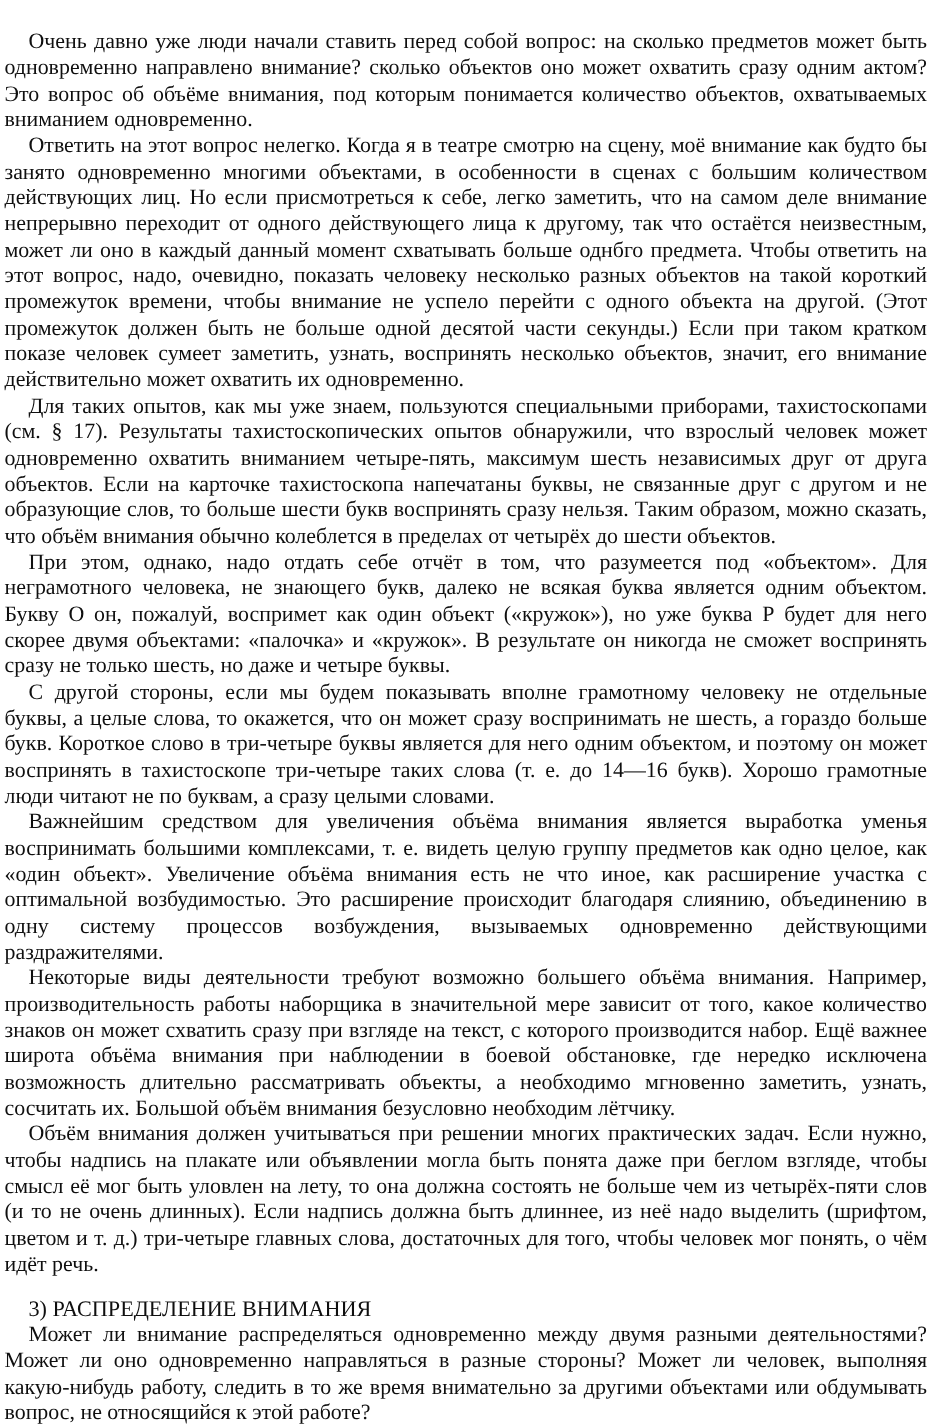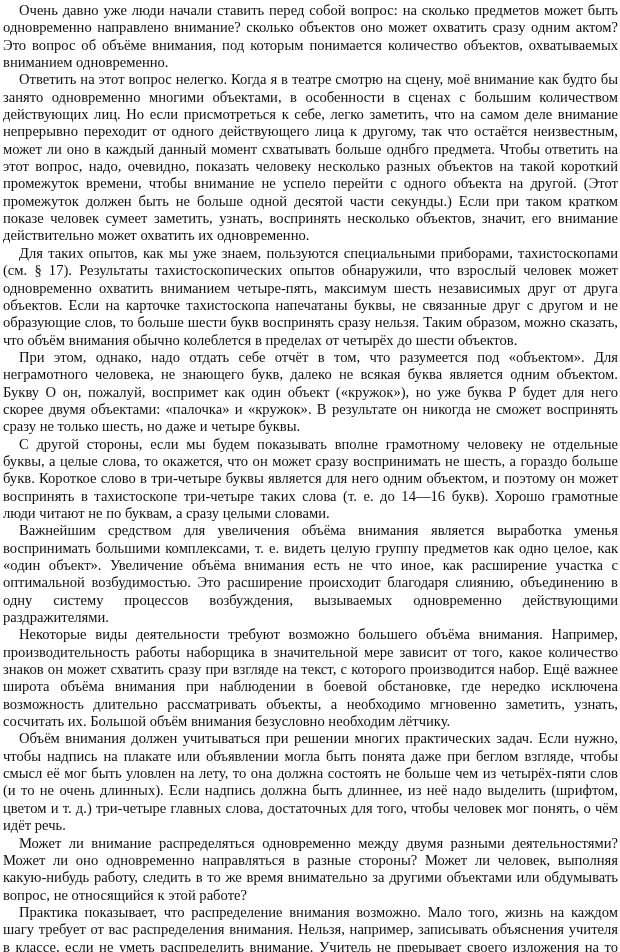--- a/index.html
+++ b/index.html
@@ -9,21 +9,21 @@
   body {
     width: 620px;
     height: 952px;
     background: #ffffff;
     overflow: hidden;
   }
   .page {
     box-sizing: border-box;
     width: 620px;
     height: 952px;
-    padding: 2px 2px 0 3px;
+    padding: 20px 2px 0 3px;
     font-family: "Liberation Serif", "DejaVu Serif", serif;
     font-size: 14.6px;
     line-height: 17.35px;
     color: #0f0f0f;
     text-align: justify;
     overflow: hidden;
   }
   .para {
     margin: 0;
     text-indent: 16px;
@@ -42,15 +42,16 @@
 
 <div class="page">
     <p class="para">Очень давно уже люди начали ставить перед собой вопрос: на сколько предметов может быть одновременно направлено внимание? сколько объектов оно может охватить сразу одним актом? Это вопрос об объёме внимания, под которым понимается количество объектов, охватываемых вниманием одновременно.</p>
     <p class="para">Ответить на этот вопрос нелегко. Когда я в театре смотрю на сцену, моё внимание как будто бы занято одновременно многими объектами, в особенности в сценах с большим количеством действующих лиц. Но если присмотреться к себе, легко заметить, что на самом деле внимание непрерывно переходит от одного действующего лица к другому, так что остаётся неизвестным, может ли оно в каждый данный момент схватывать больше однбго предмета. Чтобы ответить на этот вопрос, надо, очевидно, показать человеку несколько разных объектов на такой короткий промежуток времени, чтобы внимание не успело перейти с одного объекта на другой. (Этот промежуток должен быть не больше одной десятой части секунды.) Если при таком кратком показе человек сумеет заметить, узнать, воспринять несколько объектов, значит, его внимание действительно может охватить их одновременно.</p>
     <p class="para">Для таких опытов, как мы уже знаем, пользуются специальными приборами, тахистоскопами (см. § 17). Результаты тахистоскопических опытов обнаружили, что взрослый человек может одновременно охватить вниманием четыре-пять, максимум шесть независимых друг от друга объектов. Если на карточке тахистоскопа напечатаны буквы, не связанные друг с другом и не образующие слов, то больше шести букв воспринять сразу нельзя. Таким образом, можно сказать, что объём внимания обычно колеблется в пределах от четырёх до шести объектов.</p>
     <p class="para">При этом, однако, надо отдать себе отчёт в том, что разумеется под «объектом». Для неграмотного человека, не знающего букв, далеко не всякая буква является одним объектом. Букву О он, пожалуй, воспримет как один объект («кружок»), но уже буква Р будет для него скорее двумя объектами: «палочка» и «кружок». В результате он никогда не сможет воспринять сразу не только шесть, но даже и четыре буквы.</p>
     <p class="para">С другой стороны, если мы будем показывать вполне грамотному человеку не отдельные буквы, а целые слова, то окажется, что он может сразу воспринимать не шесть, а гораздо больше букв. Короткое слово в три-четыре буквы является для него одним объектом, и поэтому он может воспринять в тахистоскопе три-четыре таких слова (т. е. до 14—16 букв). Хорошо грамотные люди читают не по буквам, а сразу целыми словами.</p>
     <p class="para">Важнейшим средством для увеличения объёма внимания является выработка уменья воспринимать большими комплексами, т. е. видеть целую группу предметов как одно целое, как «один объект». Увеличение объёма внимания есть не что иное, как расширение участка с оптимальной возбудимостью. Это расширение происходит благодаря слиянию, объединению в одну систему процессов возбуждения, вызываемых одновременно действующими раздражителями.</p>
     <p class="para">Некоторые виды деятельности требуют возможно большего объёма внимания. Например, производительность работы наборщика в значительной мере зависит от того, какое количество знаков он может схватить сразу при взгляде на текст, с которого производится набор. Ещё важнее широта объёма внимания при наблюдении в боевой обстановке, где нередко исключена возможность длительно рассматривать объекты, а необходимо мгновенно заметить, узнать, сосчитать их. Большой объём внимания безусловно необходим лётчику.</p>
     <p class="para">Объём внимания должен учитываться при решении многих практических задач. Если нужно, чтобы надпись на плакате или объявлении могла быть понята даже при беглом взгляде, чтобы смысл её мог быть уловлен на лету, то она должна состоять не больше чем из четырёх-пяти слов (и то не очень длинных). Если надпись должна быть длиннее, из неё надо выделить (шрифтом, цветом и т. д.) три-четыре главных слова, достаточных для того, чтобы человек мог понять, о чём идёт речь.</p>
+    <h2 class="heading">3) РАСПРЕДЕЛЕНИЕ ВНИМАНИЯ</h2>
     <p class="para">Может ли внимание распределяться одновременно между двумя разными деятельностями? Может ли оно одновременно направляться в разные стороны? Может ли человек, выполняя какую-нибудь работу, следить в то же время внимательно за другими объектами или обдумывать вопрос, не относящийся к этой работе?</p>
     <p class="para">Практика показывает, что распределение внимания возможно. Мало того, жизнь на каждом шагу требует от вас распределения внимания. Нельзя, например, записывать объяснения учителя в классе, если не уметь распределить внимание. Учитель не прерывает своего изложения на то время, пока я запишу сказанную им мысль. Он продолжает говорить дальше, и я должен,</p>
   </div>
 
 </body></html>

